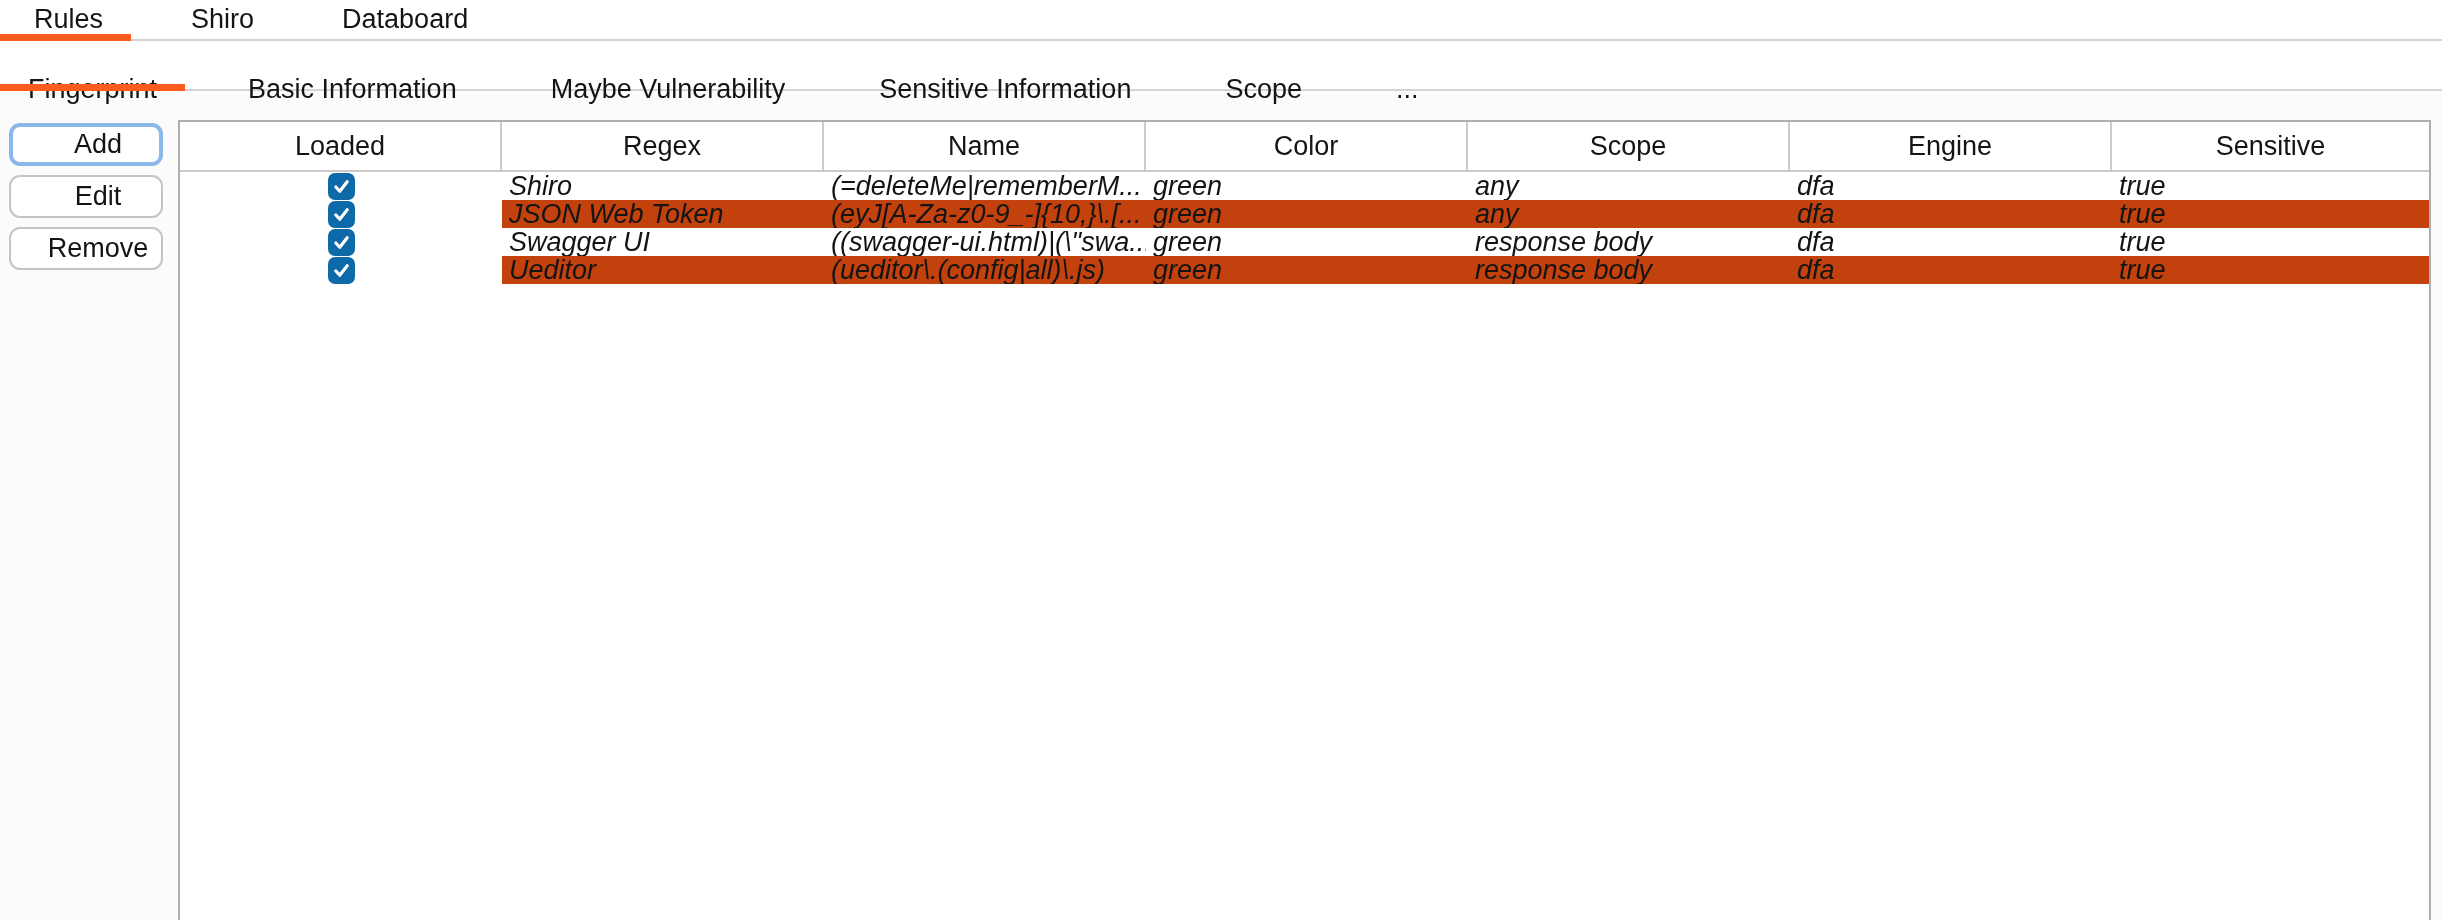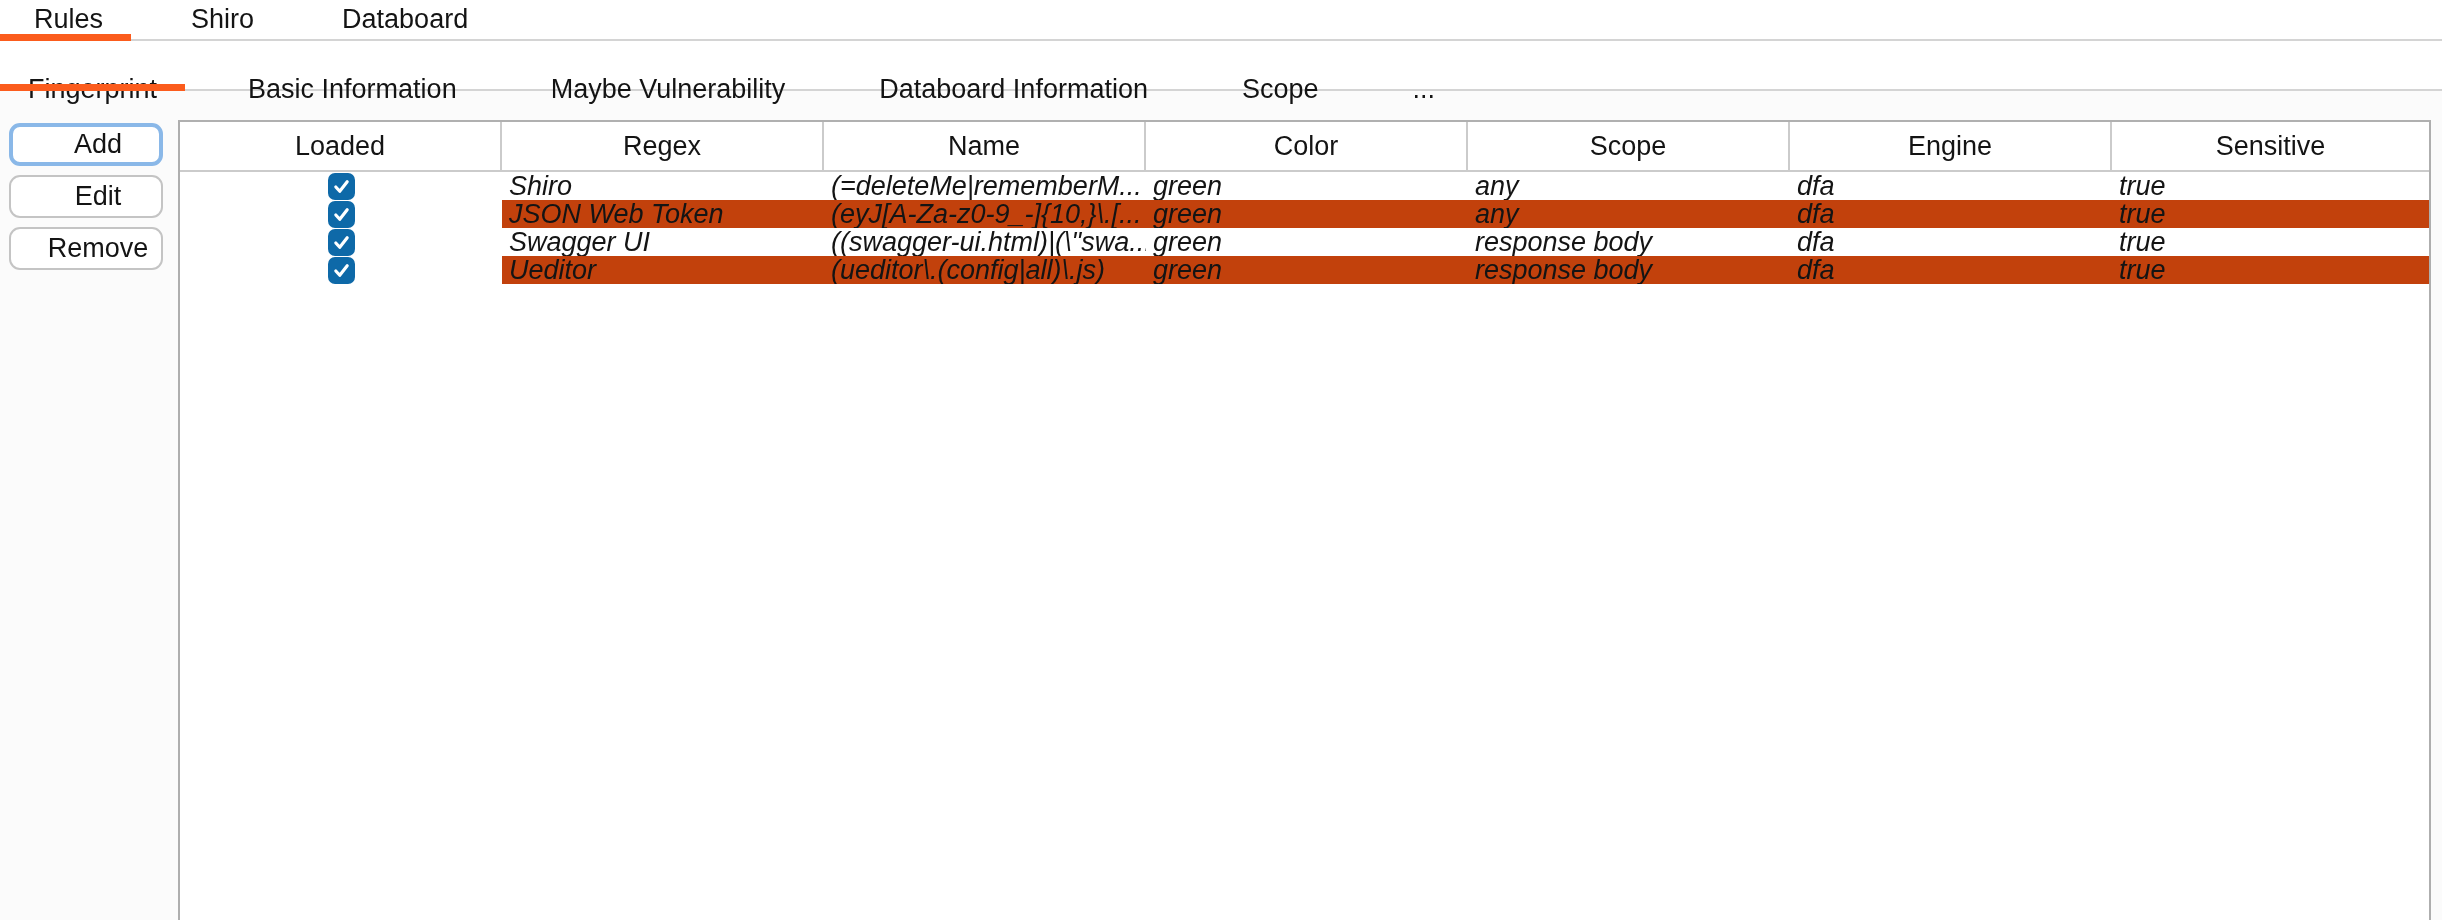--- a/index.html
+++ b/index.html
@@ -107,21 +107,21 @@
     <div class="tab active">
     <span>Fingerprint</span>
   </div>
     <div class="tab">
     <span>Basic Information</span>
   </div>
     <div class="tab">
     <span>Maybe Vulnerability</span>
   </div>
     <div class="tab">
-    <span>Databoard Information</span>
+    <span>Sensitive Information</span>
   </div>
     <div class="tab">
     <span>Scope</span>
   </div>
     <div class="tab">
     <span>...</span>
   </div>
   </div>
 
 <div class="actions">

